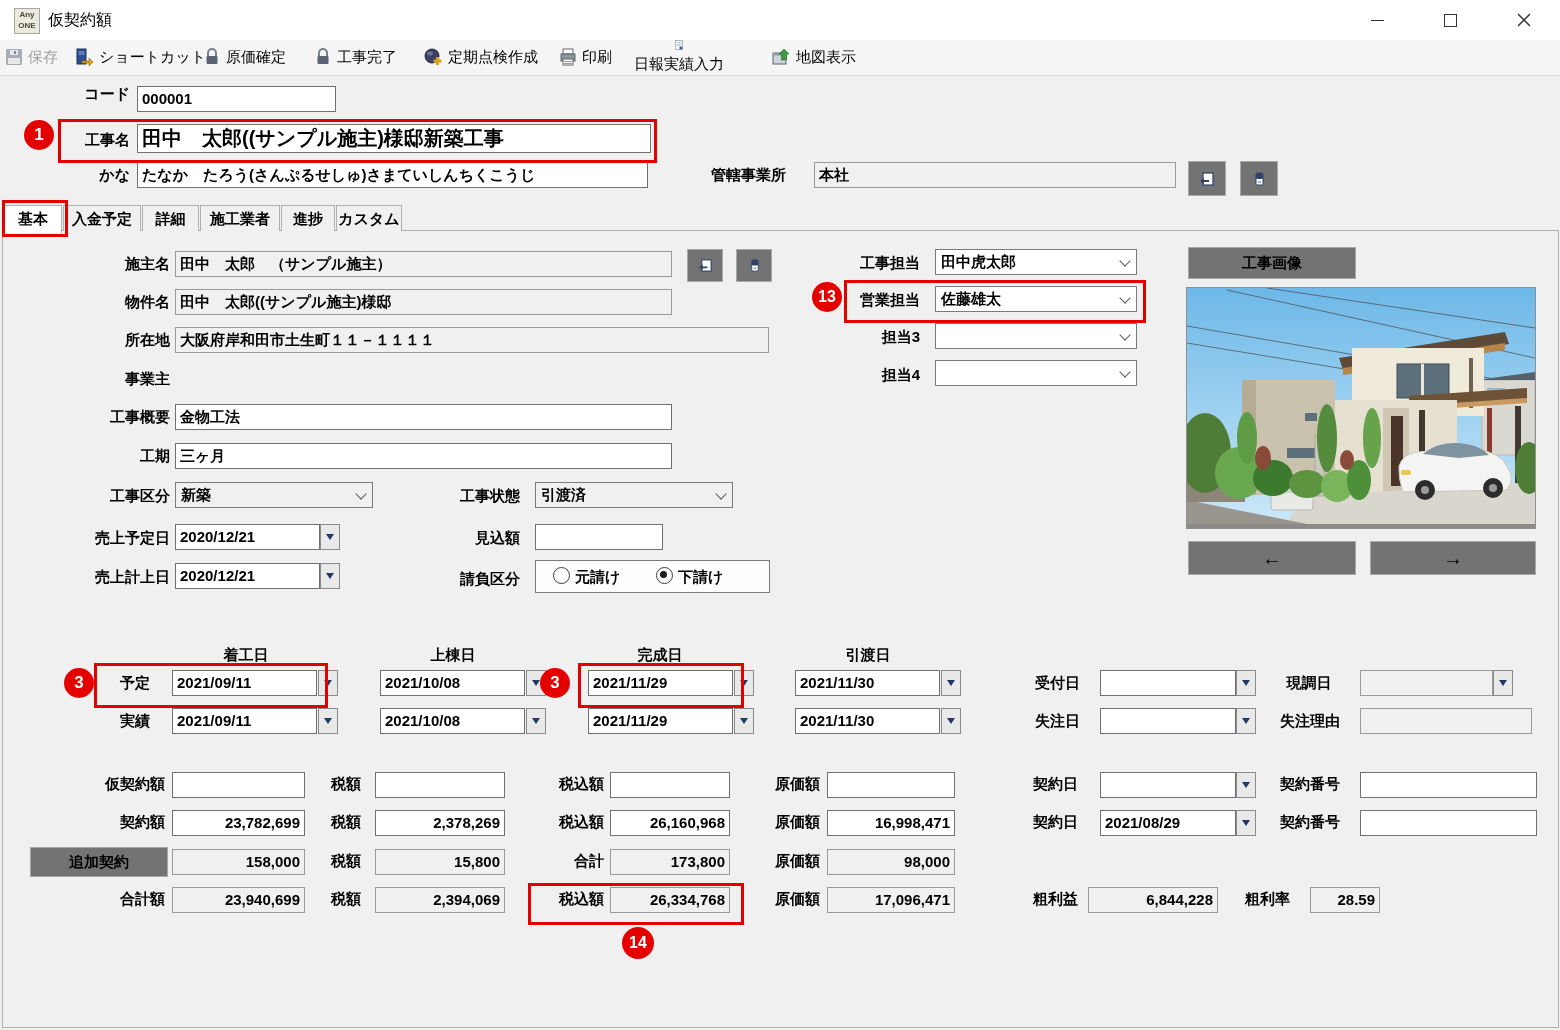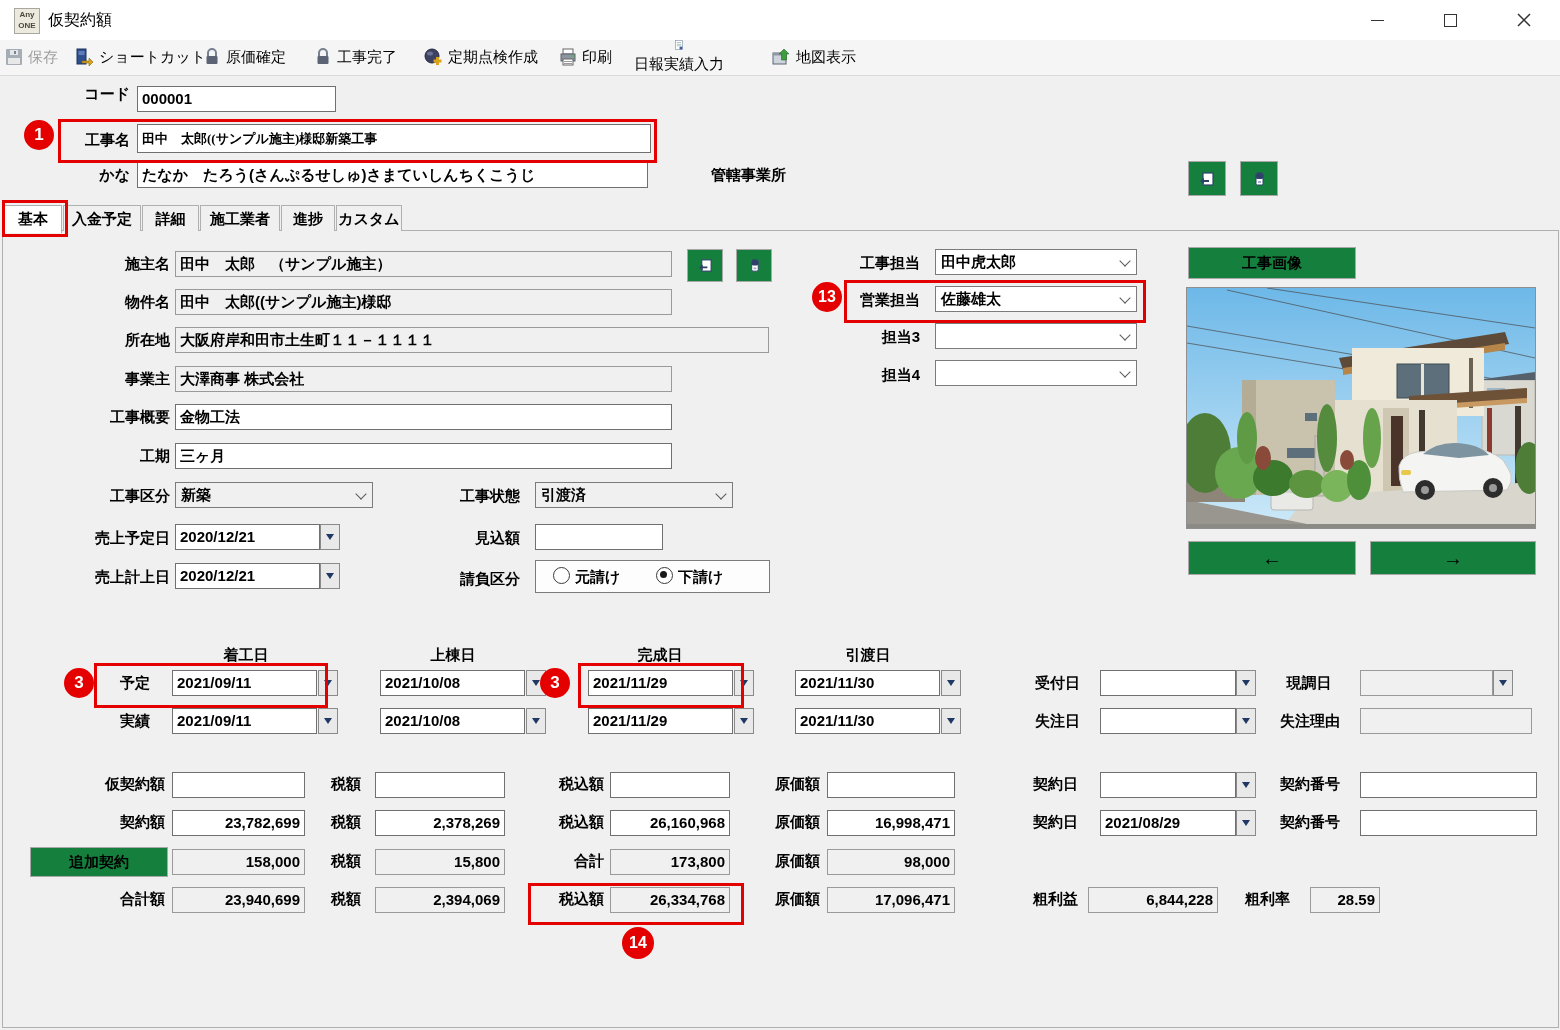--- a/index.html
+++ b/index.html
@@ -29,21 +29,21 @@
   .tb.num{text-align:right;}
   .combo{position:absolute;height:24px;line-height:24px;background:#fff;border:1px solid #7b7b7b;
          padding:0 20px 0 5px;font-size:15px;font-weight:600;white-space:nowrap;overflow:hidden;}
   .combo.gray{background:#f0f0f0;}
   .chev{position:absolute;right:7px;top:7px;width:7px;height:7px;border-left:1.5px solid #5a5a5a;
         border-bottom:1.5px solid #5a5a5a;transform:rotate(-45deg);}
   .ddbtn{position:absolute;width:20px;height:26px;background:#e9e9e9;border:1px solid #8a8a8a;
          display:flex;align-items:center;justify-content:center;box-sizing:border-box;}
   .ddbtn span{width:0;height:0;border-left:4px solid transparent;border-right:4px solid transparent;
               border-top:6px solid #1f3864;}
-  .btn{position:absolute;background:#15803d;border:1px solid #a8a8a8;text-align:center;
+  .btn{position:absolute;background:#737373;border:1px solid #a8a8a8;text-align:center;
        font-size:15px;font-weight:600;display:flex;align-items:center;justify-content:center;cursor:default;}
   .radio{position:absolute;width:15px;height:15px;border:1px solid #3a3a3a;border-radius:50%;background:#fff;}
   .radio.checked::after{content:"";position:absolute;left:3px;top:3px;width:7px;height:7px;border-radius:50%;background:#1a1a1a;}
   .rlabel{position:absolute;font-size:15px;font-weight:600;white-space:nowrap;}
   
   .tabpanel{position:absolute;left:2px;top:230px;width:1555px;height:796px;background:#f0f0f0;border:1px solid #b0b0b0;}
   .tab{position:absolute;top:205px;height:25px;line-height:25px;text-align:center;font-size:15px;font-weight:600;
        background:#f0f0f0;border:1px solid #b0b0b0;border-bottom:none;cursor:default;}
   .tab.active{background:#ffffff;height:27px;z-index:5;}
   
@@ -146,26 +146,27 @@
           <path d="M12 1 L17 6 L14.5 6 L14.5 12 L9.5 12 L9.5 6 L7 6 Z" fill="#3f9d3f" stroke="#1e6b1e" stroke-width="0.6"></path>
         </svg>
       <span>地図表示</span>
     </div>
   </div>
 
   <div class="lbl" style="left:60px;top:85px;width:70px;">コード</div>
   <div class="tb" style="left:137px;top:86px;width:189px;">000001</div>
 
   <div class="lbl" style="left:60px;top:131px;width:70px;">工事名</div>
-  <div class="tb" style="left:137px;top:124px;width:504px;height:27px;line-height:27px;font-size:13px;font-family:Liberation Serif, serif;">田中　太郎((サンプル施主)様邸新築工事</div>
+  <div class="tb" style="left:137px;top:124px;width:504px;height:27px;line-height:27px;font-size:20px;">田中　太郎((サンプル施主)様邸新築工事</div>
 
   <div class="lbl" style="left:60px;top:166px;width:70px;">かな</div>
   <div class="tb" style="left:137px;top:162px;width:501px;">たなか　たろう(さんぷるせしゅ)さまていしんちくこうじ</div>
 
   <div class="lbl" style="left:698px;top:166px;width:88px;">管轄事業所</div>
+  <div class="tb gray" style="left:814px;top:162px;width:352px;">本社</div>
   <div class="btn" style="left:1188px;top:161px;width:36px;height:33px;">
     <svg width="16" height="16" viewBox="0 0 16 16">
         <rect x="4" y="2" width="10" height="12" fill="#fff" stroke="#2e4269" stroke-width="1.2"></rect>
         <path d="M10 9 L5 9 L5 7 L1 10 L5 13 L5 11 L10 11 Z" fill="#2e4269"></path>
       </svg>
   </div>
   <div class="btn" style="left:1240px;top:161px;width:36px;height:33px;">
     <svg width="16" height="16" viewBox="0 0 16 16">
         <rect x="5" y="2" width="7" height="12" rx="1.5" fill="#fff" stroke="#2e4269"></rect>
         <rect x="5" y="2" width="7" height="6" rx="1.5" fill="#2e4269"></rect>
@@ -197,21 +198,20 @@
       </svg>
   </div>
 
   <div class="lbl" style="left:90px;top:293px;width:80px;">物件名</div>
   <div class="tb gray" style="left:175px;top:289px;width:487px;">田中　太郎((サンプル施主)様邸</div>
 
   <div class="lbl" style="left:90px;top:331px;width:80px;">所在地</div>
   <div class="tb gray" style="left:175px;top:327px;width:584px;">大阪府岸和田市土生町１１－１１１１</div>
 
   <div class="lbl" style="left:90px;top:370px;width:80px;">事業主</div>
-  <div class="tb gray" style="left:175px;top:366px;width:487px;">大澤商事 株式会社</div>
 
   <div class="lbl" style="left:75px;top:408px;width:95px;">工事概要</div>
   <div class="tb" style="left:175px;top:404px;width:487px;">金物工法</div>
 
   <div class="lbl" style="left:90px;top:447px;width:80px;">工期</div>
   <div class="tb" style="left:175px;top:443px;width:487px;">三ヶ月</div>
 
   <div class="lbl" style="left:75px;top:487px;width:95px;">工事区分</div>
   <div class="combo gray" style="left:175px;top:482px;width:171px;">
     <span>新築</span>

